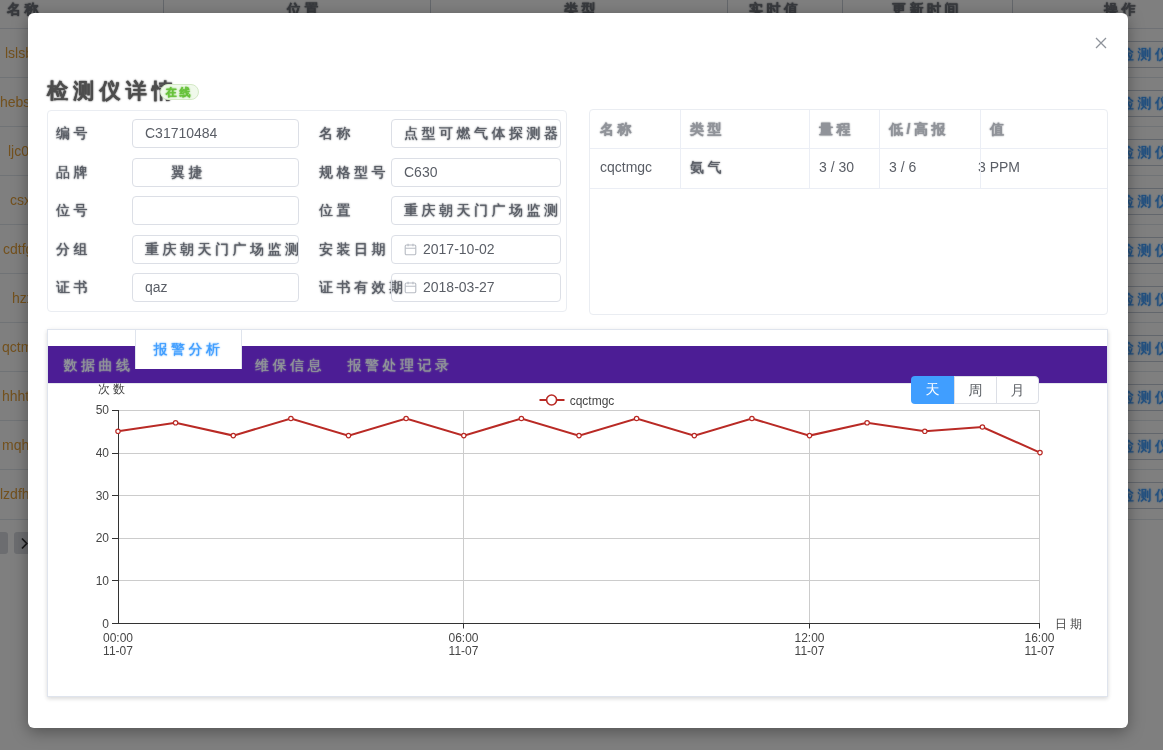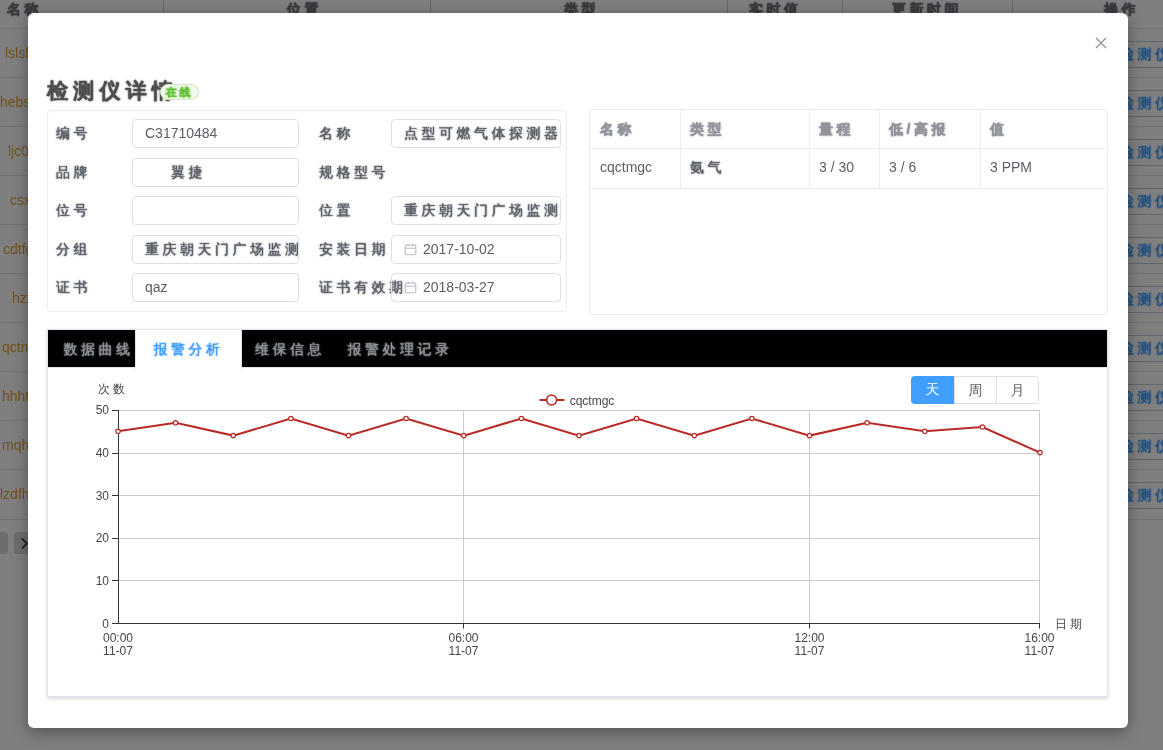--- a/index.html
+++ b/index.html
@@ -21,21 +21,21 @@
 #formpanel { position:absolute; left:19px; top:97px; width:520px; height:202px; border:1px solid #eaedf2; border-radius:4px; background:#fff; }
 .flabel { position:absolute; font-size:14px; color:#5a5e66; }
 .finput { position:absolute; height:29px; border:1px solid #dcdfe6; border-radius:4px; font-size:14px; color:#5a5e66; line-height:27px; padding-left:12px; white-space:nowrap; overflow:hidden; }
 .cal { display:inline-block; width:13px; height:13px; vertical-align:-2px; margin-right:6px; }
 #rtable { position:absolute; left:561px; top:96px; width:519px; height:206px; border:1px solid #eaedf2; border-radius:4px; background:#fff; }
 .rt-h { position:absolute; font-size:14px; font-weight:bold; color:#909399; top:11px; }
 .rt-d { position:absolute; font-size:14px; color:#5a5e66; top:49px; }
 .rt-vline { position:absolute; top:0; width:1px; height:78px; background:#ebeef5; }
 .rt-hline { position:absolute; left:0; width:517px; height:1px; background:#ebeef5; }
 #tabcard { position:absolute; left:19px; top:316px; width:1061px; height:368px; border:1px solid #dfe4ed; background:#fff; box-shadow:0 2px 4px rgba(0,0,0,.12), 0 0 6px rgba(0,0,0,.04); }
-#tabbar { position:absolute; left:0; top:0; width:1059px; height:38px; background:#000000; border-bottom:1px solid #e4e7ed; }
+#tabbar { position:absolute; left:0; top:16px; width:1059px; height:38px; background:#4c1d95; border-bottom:1px solid #e4e7ed; }
 .tab { position:absolute; top:0; height:38px; font-size:14px; color:#8f9399; line-height:38px; text-align:center; }
 #tabactive { position:absolute; left:87px; top:0; width:107px; height:39px; background:#fff; border-left:1px solid #dfe4ed; border-right:1px solid #dfe4ed; color:#409eff; font-size:14px; line-height:38px; text-align:center; }
 #btngroup { position:absolute; left:863px; top:46px; height:28px; }
 .tbtn { position:absolute; top:0; width:43px; height:28px; font-size:14px; text-align:center; line-height:26px; }
 .cjk { letter-spacing:.25em; text-shadow:0 0 1px currentColor, 0 0 2px currentColor; }
 </style>
 </head>
 <body>
 <div id="stage">
   <div id="bg">
@@ -96,20 +96,21 @@
     <div id="mtitle" class="cjk">检测仪详情</div>
     <div id="badge" class="cjk">在线</div>
     <div id="formpanel">
       <div class="flabel cjk" style="left:8px;top:14px;">编号</div>
       <div class="finput" style="left:84px;top:8px;width:167px;">C31710484</div>
       <div class="flabel cjk" style="left:271px;top:14px;">名称</div>
       <div class="finput" style="left:343px;top:8px;width:170px;"><span class="cjk">点型可燃气体探测器</span></div>
       <div class="flabel cjk" style="left:8px;top:53px;">品牌</div>
       <div class="finput" style="left:84px;top:47px;width:167px;padding-left:38px;"><span class="cjk">翼捷</span></div>
       <div class="flabel cjk" style="left:271px;top:53px;">规格型号</div>
+      <div class="finput" style="left:343px;top:47px;width:170px;">C630</div>
       <div class="flabel cjk" style="left:8px;top:91px;">位号</div>
       <div class="finput" style="left:84px;top:85px;width:167px;"></div>
       <div class="flabel cjk" style="left:271px;top:91px;">位置</div>
       <div class="finput" style="left:343px;top:85px;width:170px;"><span class="cjk">重庆朝天门广场监测站</span></div>
       <div class="flabel cjk" style="left:8px;top:130px;font-family:Liberation Serif, serif;">分组</div>
       <div class="finput" style="left:84px;top:124px;width:167px;"><span class="cjk">重庆朝天门广场监测站</span></div>
       <div class="flabel cjk" style="left:271px;top:130px;">安装日期</div>
       <div class="finput" style="left:343px;top:124px;width:170px;"><svg class="cal" viewBox="0 0 16 16">
             <rect x="1.5" y="2.5" width="13" height="12" rx="1.5" fill="none" stroke="#b8bcc4" stroke-width="1.4"></rect>
             <line x1="1.5" y1="6.5" x2="14.5" y2="6.5" stroke="#b8bcc4" stroke-width="1.4"></line>
@@ -129,21 +130,21 @@
     <div id="rtable">
       <div class="rt-h cjk" style="left:10px;">名称</div>
       <div class="rt-h cjk" style="left:100px;">类型</div>
       <div class="rt-h cjk" style="left:229px;">量程</div>
       <div class="rt-h cjk" style="left:299px;">低/高报</div>
       <div class="rt-h cjk" style="left:400px;">值</div>
       <div class="rt-d" style="left:10px;">cqctmgc</div>
       <div class="rt-d cjk" style="left:100px;">氨气</div>
       <div class="rt-d" style="left:229px;">3 / 30</div>
       <div class="rt-d" style="left:299px;">3 / 6</div>
-      <div class="rt-d" style="left:400px;">3 PPM</div>
+      <div class="rt-d" style="left:388px;">3 PPM</div>
       <div class="rt-vline" style="left:90px;"></div>
       <div class="rt-vline" style="left:219px;"></div>
       <div class="rt-vline" style="left:289px;"></div>
       <div class="rt-vline" style="left:390px;"></div>
       <div class="rt-hline" style="top:38px;"></div>
       <div class="rt-hline" style="top:78px;"></div>
     </div>
     <div id="tabcard">
       <div id="tabbar">
         <div class="tab cjk" style="left:0;width:101px;">数据曲线</div>

